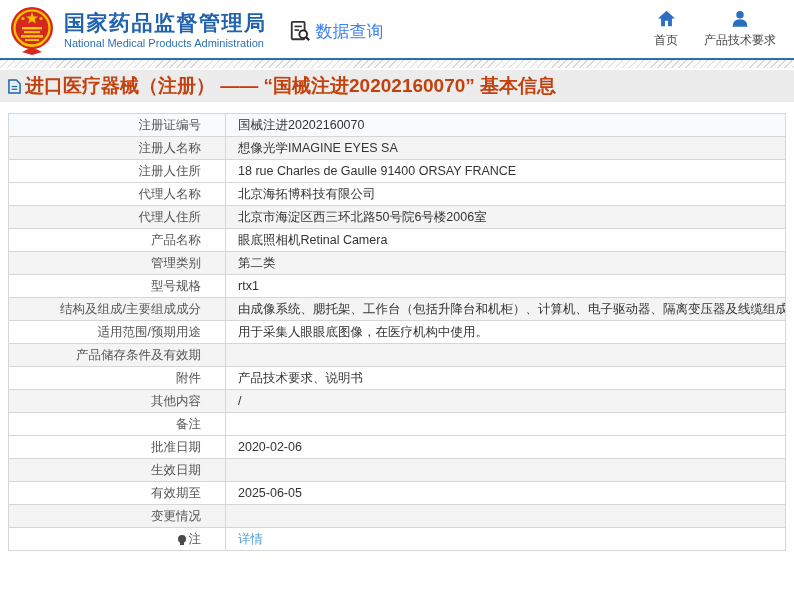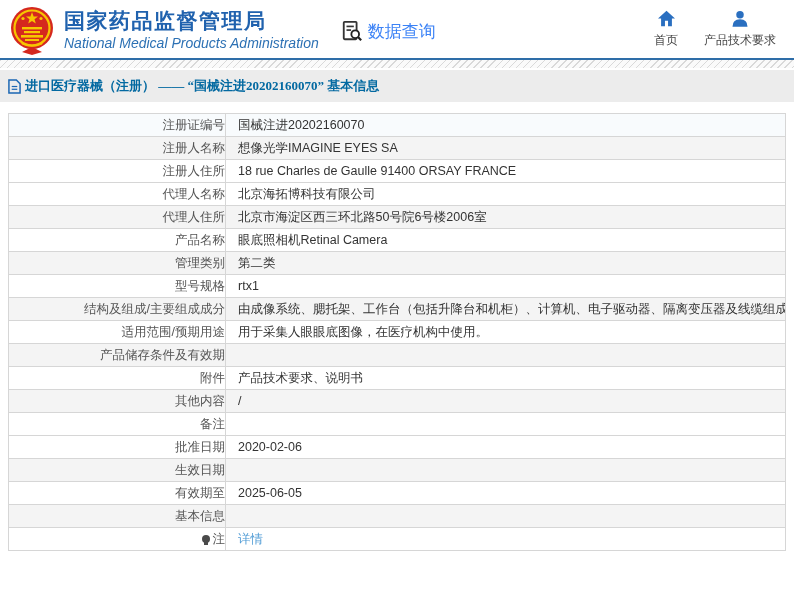--- a/index.html
+++ b/index.html
@@ -5,46 +5,46 @@
   * { margin:0; padding:0; box-sizing:border-box; }
   html,body { width:794px; height:597px; background:#fff;
     font-family:"Liberation Sans","DejaVu Sans",sans-serif; overflow:hidden; }
 
   
   .header { height:60px; background:#fff; border-bottom:2px solid #2e6da8;
     display:flex; align-items:center; position:relative; }
   .logo { width:48px; height:50px; margin:4px 8px 0 8px; flex:0 0 auto; }
   .brand { display:flex; flex-direction:column; justify-content:center; }
   .brand-title { color:#2062ae; font-size:21px; font-weight:bold; letter-spacing:1.5px; line-height:25px; }
-  .brand-sub { color:#2d71b4; font-size:14px; margin-top:2px;font-style:italic; }
+  .brand-sub { color:#2d71b4; font-size:11px; margin-top:2px; }
   .data-query { display:flex; align-items:center; margin-left:22px; margin-top:4px;
     color:#3b82f6; font-size:17px; cursor:pointer; }
   .data-query svg { margin-right:5px; }
   .top-right { position:absolute; right:18px; top:10px; display:flex; gap:26px; }
   .top-link { display:flex; flex-direction:column; align-items:center; font-size:12px;
     color:#444; cursor:pointer; }
   .top-link svg { margin-bottom:5px; }
 
   
   .hatch { height:8px; background:repeating-linear-gradient(135deg,
     #d9d9d9 0, #d9d9d9 1px, #fafafa 1px, #fafafa 5px); }
 
   
   .crumb-bar { height:32px; background:#ececec; display:flex; align-items:center;
     padding-left:8px; margin-top:2px; }
-  .crumb { color:#0369a1; font-size:13px; font-weight:bold; display:flex; align-items:center;font-family:Liberation Serif, serif; }
+  .crumb { color:#c2410c; font-size:19px; font-weight:bold; display:flex; align-items:center; }
   .crumb svg { margin-right:4px; }
 
   
   .tbl-wrap { margin:11px 8px 0 8px; }
   table { border-collapse:collapse; width:778px; table-layout:fixed;
     border:1px solid #c9c9c9; }
   td { height:23px; border:1px solid #d6d6d6; font-size:12.5px; vertical-align:middle;
     overflow:hidden; white-space:nowrap; }
-  td.lbl { width:217px; text-align:right; color:#555; padding-right:0; }
+  td.lbl { width:217px; text-align:right; color:#555; padding-right:24px; }
   td.val { color:#333; padding-left:12px; }
   tr.odd  { background:#ffffff; }
   tr.even { background:#f4f4f4; }
   tr.first{ background:#f8fbfd; }
   a.detail { color:#4f9bd5; text-decoration:none; }
   .bulb-icon { display:inline-block; width:8px; height:8px; background:#4a4a4a;
     border-radius:50% 50% 50% 50%; position:relative; margin-right:3px; top:0px; }
   .bulb-icon::after { content:""; position:absolute; left:2px; top:7px; width:4px; height:3px;
     background:#4a4a4a; }
 </style>
@@ -193,21 +193,21 @@
     <td class="lbl">生效日期</td>
     <td class="val"></td>
   </tr>
 
   <tr class="odd">
     <td class="lbl">有效期至</td>
     <td class="val">2025-06-05</td>
   </tr>
 
   <tr class="even">
-    <td class="lbl">基本信息</td>
+    <td class="lbl">变更情况</td>
     <td class="val"></td>
   </tr>
 
   <tr class="odd">
     <td class="lbl"><span class="bulb-icon"></span>注</td>
     <td class="val"><a class="detail" href="#">详情</a></td>
   </tr>
 </tbody>
   </table>
 </div>

